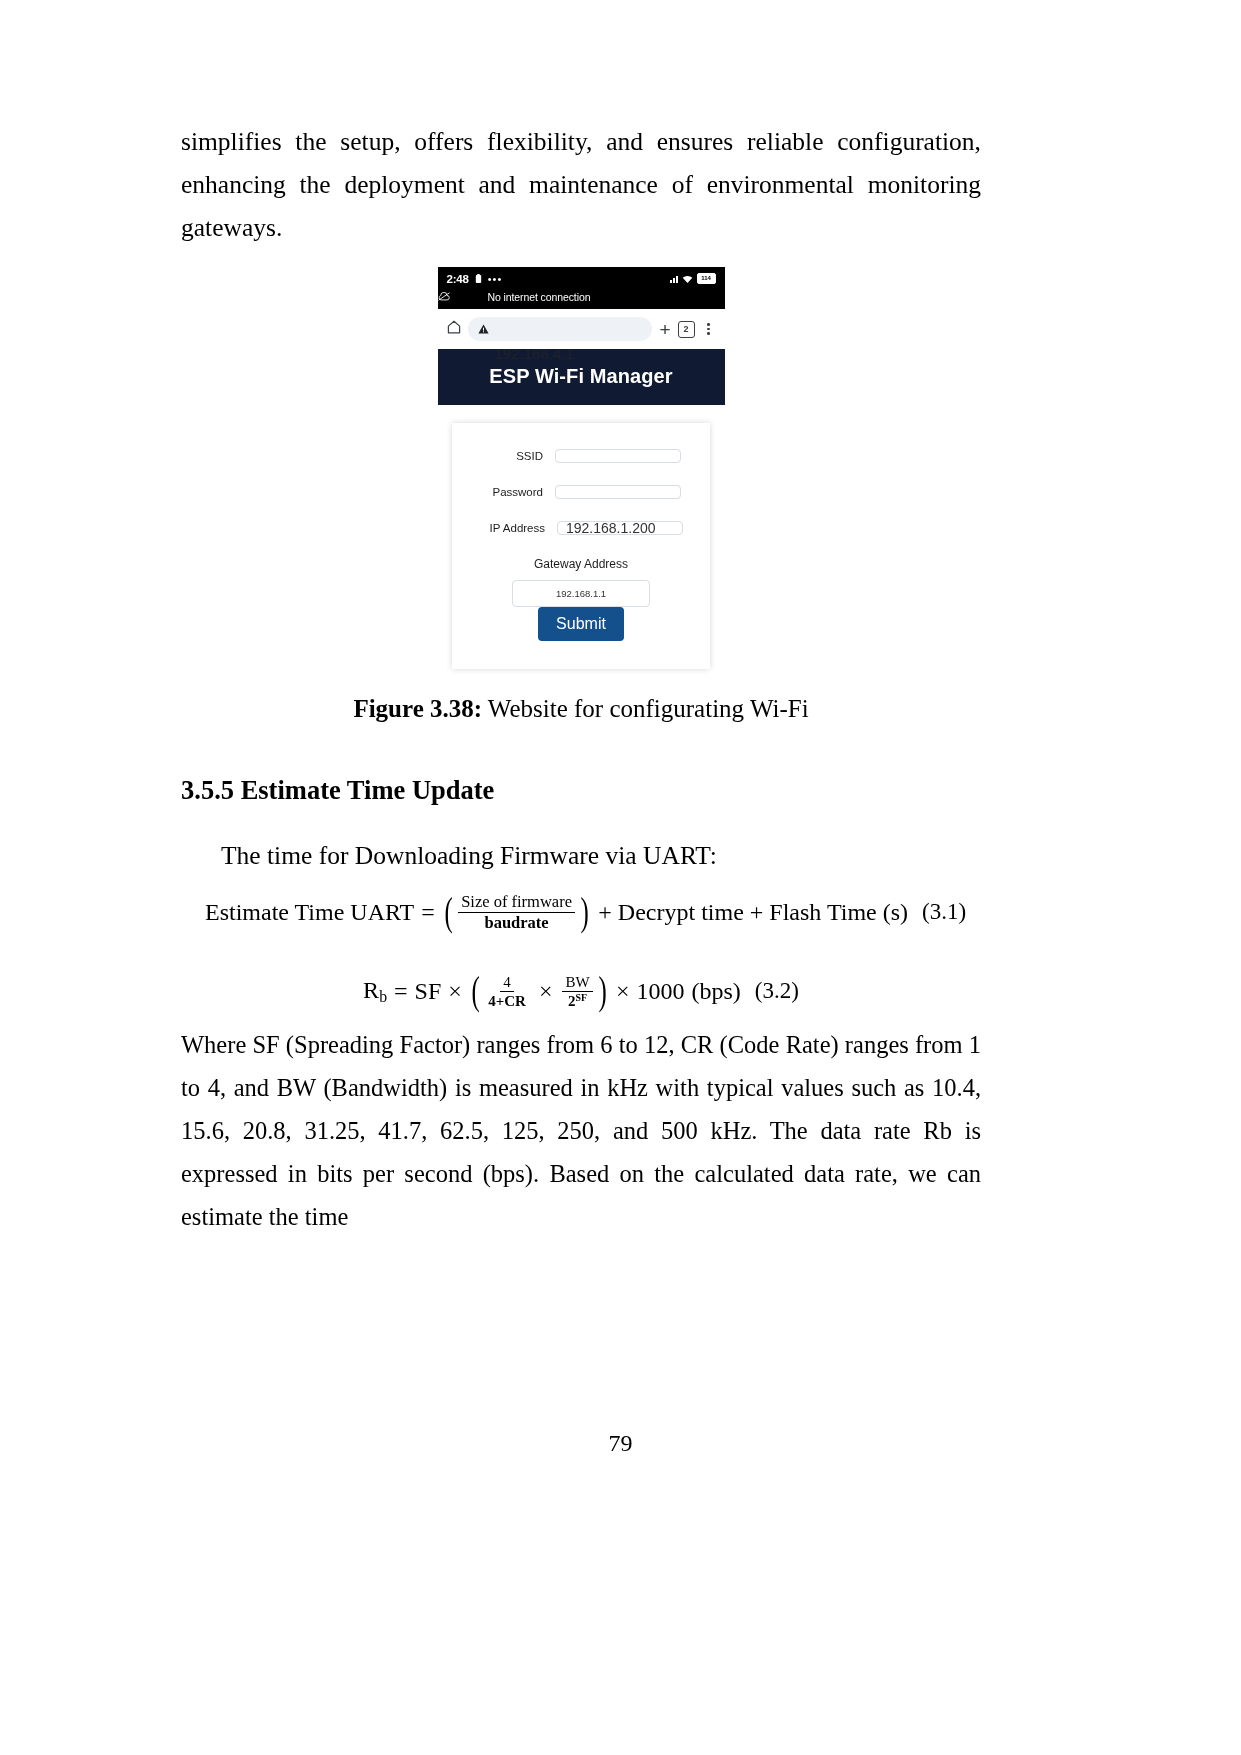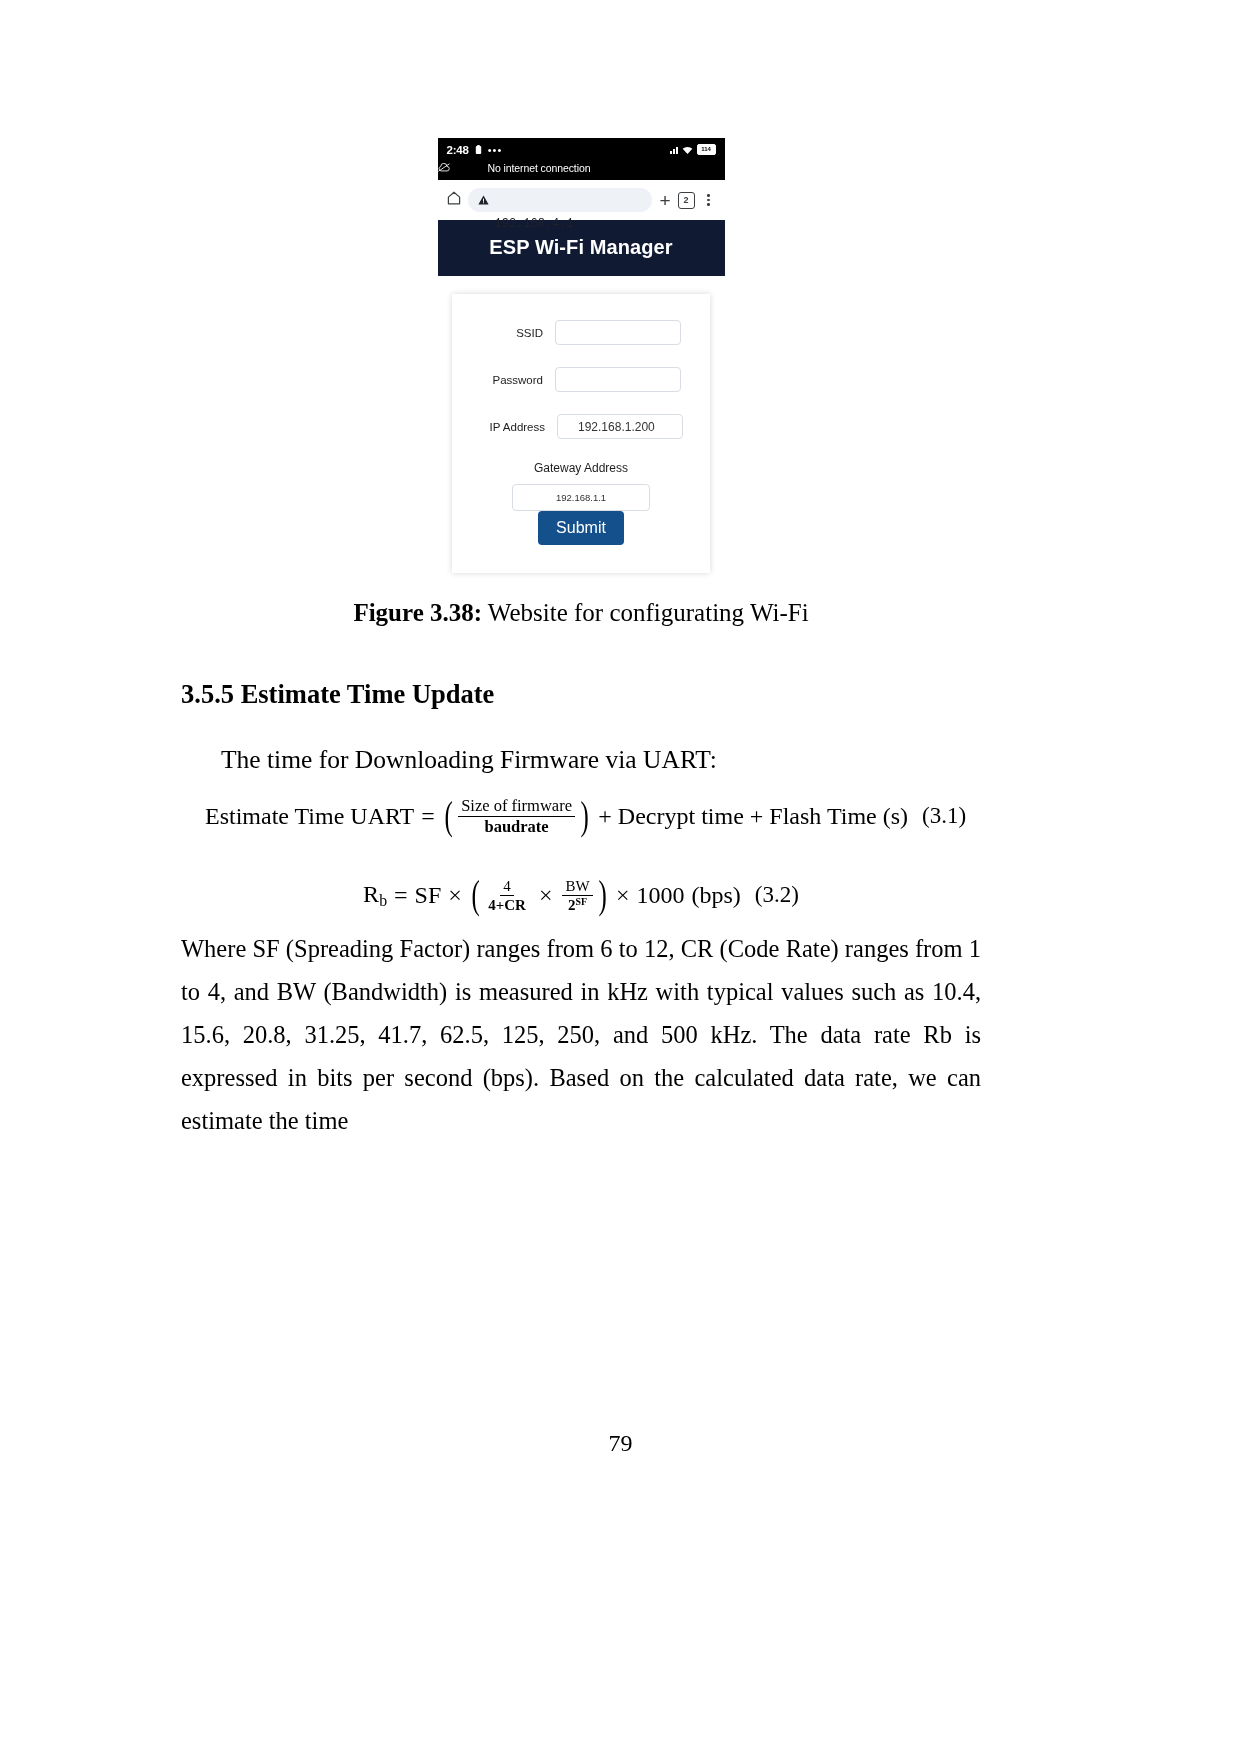--- a/index.html
+++ b/index.html
@@ -149,25 +149,25 @@
     border-radius: 16px;
     height: 24px;
     display: flex;
     align-items: center;
     padding: 0 10px;
     gap: 6px;
     box-sizing: border-box;
     min-width: 0;
   }
   .omnibox .url {
-    font-size: 12px;
+    font-size: 15px;
     color: #20222a;
     white-space: nowrap;
     overflow: hidden;
-    font-family: Liberation Mono, monospace;
+    font-family: Liberation Sans, sans-serif;
     margin-top: 48px;
   }
   .tb-plus {
     font-size: 19px;
     line-height: 19px;
     color: #3c4043;
     flex: 0 0 auto;
     font-weight: 400;
   }
   .tab-count {
@@ -231,27 +231,27 @@
   }
   .form-row .lbl {
     font-size: 11.5px;
     color: #1d1d1d;
     font-family: "Liberation Sans", sans-serif;
     text-align: right;
   }
   .form-row .inp {
     border: 1px solid #d8dce3;
     border-radius: 4px;
-    height: 25px;
+    height: 14px;
     box-sizing: border-box;
     background: #fff;
     display: flex;
     align-items: center;
-    padding: 0 20px;
-    font-size: 12px;
+    padding: 0 8px;
+    font-size: 14px;
     color: #333;
     font-family: "Liberation Sans", sans-serif;
   }
   .row-ssid .lbl { width: 62px; }
   .row-ssid .inp { width: 126px; }
   .row-pass .lbl { width: 62px; }
   .row-pass .inp { width: 126px; }
   .row-ip .lbl { width: 66px; }
   .row-ip .inp { width: 126px; }
   .gw-label {
@@ -353,20 +353,21 @@
     text-align: center;
     font-size: 24px;
   }
 </style>
 </head>
 <body>
 
 <div class="page">
   <div class="content">
 
+    <p class="body">simplifies the setup, offers flexibility, and ensures reliable configuration, enhancing the deployment and maintenance of environmental monitoring gateways.</p>
 
     <div class="figure-wrap">
       <div class="phone">
 
         <div class="statusbar">
           <div class="sb-row1">
             <span class="sb-time">2:48</span>
             <span class="sb-icon-small">
               <svg width="9" height="10" viewBox="0 0 10 11">
                 <rect x="2" y="1" width="6" height="9" rx="1.2" fill="#fff"></rect>

